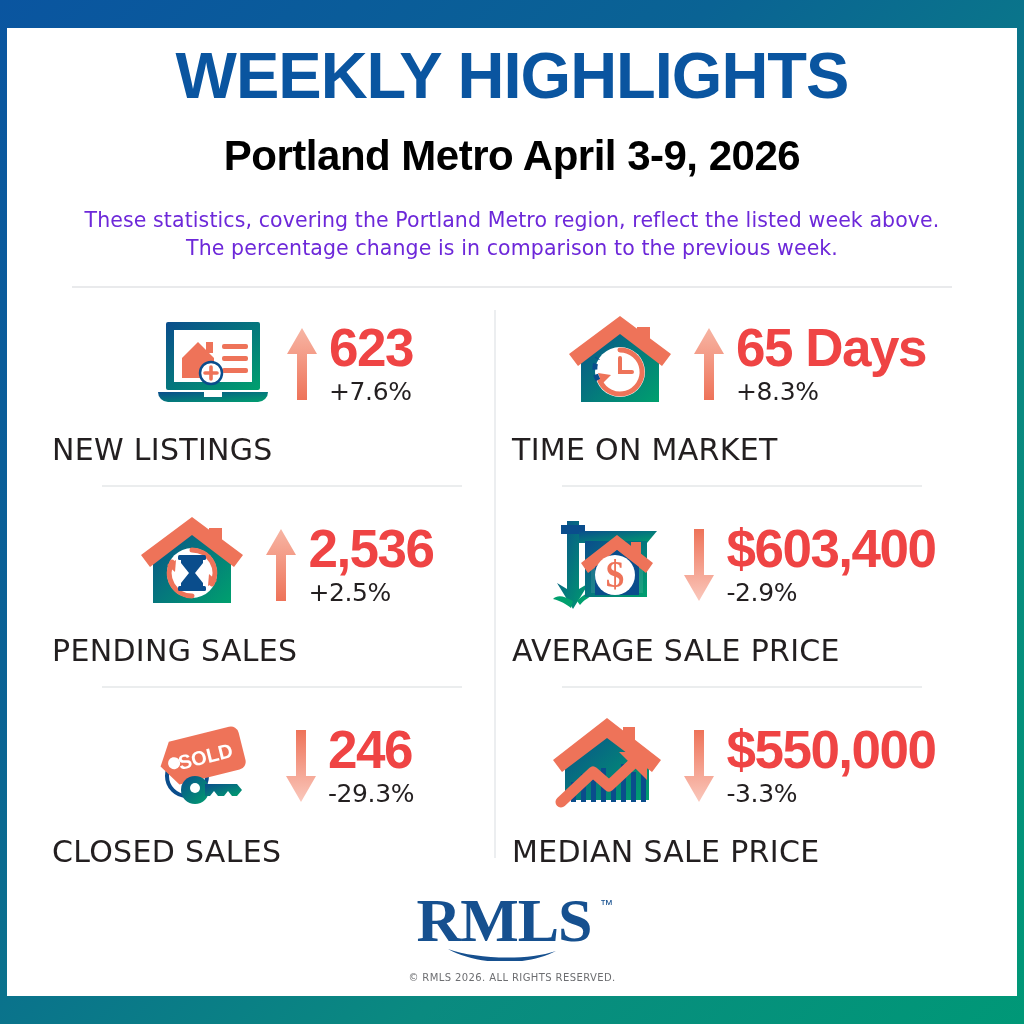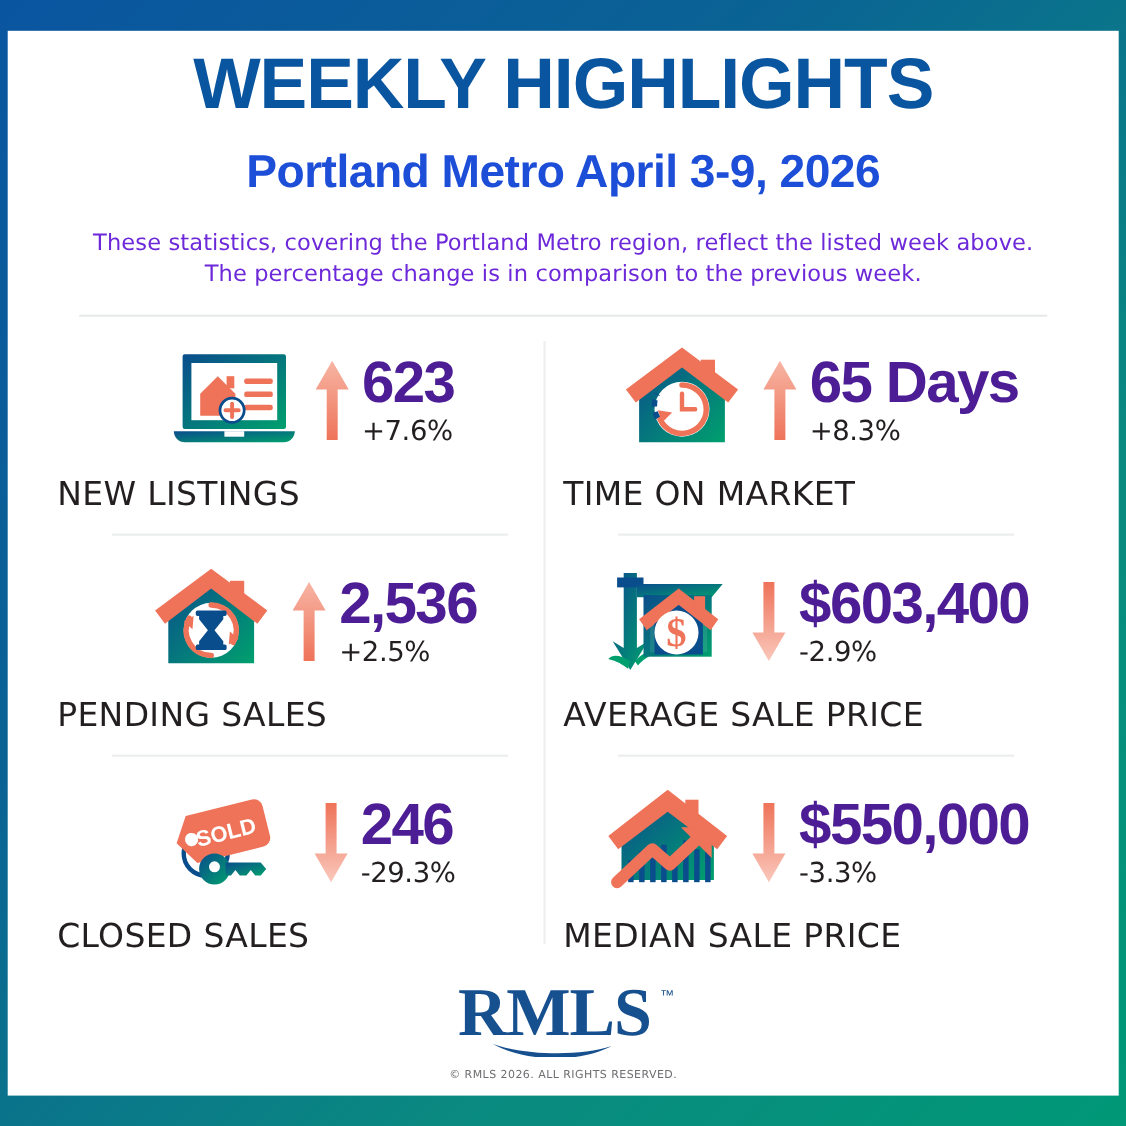--- a/index.html
+++ b/index.html
@@ -17,21 +17,21 @@
   }
 
   
   .header { padding-top:14px; text-align:center; }
   .title {
     font-size:65px; font-weight:bold; color:#0a55a0;
     letter-spacing:-1px; line-height:1.04;
     font-family:"Liberation Sans", sans-serif;
   }
   .subtitle {
-    font-size:42px; font-weight:bold; color:#1d4ed8;
+    font-size:42px; font-weight:bold; color:#000000;
     margin-top:22px; letter-spacing:-0.5px;
   }
   .desc {
     margin:26px auto 0; width:890px;
     font-size:20.5px; color:#6d28d9; line-height:1.38;
     font-family:"DejaVu Sans", sans-serif; letter-spacing:0.1px;
   }
   .hr-top {
     width:880px; height:2px; background:#e9eaec;
     margin:24px auto 0;
@@ -47,21 +47,21 @@
   .vsep {
     position:absolute; left:442px; top:22px;
     width:2px; height:548px; background:#eceef0;
   }
   .cell { position:relative; padding:18px 0 8px; }
   .cell .row { display:flex; align-items:center; justify-content:center; gap:4px; }
   .iconbox { width:124px; height:104px; display:flex; align-items:center; justify-content:center; flex:0 0 auto; }
   .arrow { width:46px; display:flex; justify-content:center; flex:0 0 auto; }
   .figs { display:flex; flex-direction:column; align-items:flex-start; min-width:10px; }
   .value {
-    font-size:53px; font-weight:bold; color:#4c1d95;
+    font-size:53px; font-weight:bold; color:#ef4444;
     line-height:0.98; letter-spacing:-1.5px; white-space:nowrap;
   }
   .pct {
     font-size:25px; color:#231f20; margin-top:3px;
     font-family:"DejaVu Sans", sans-serif; letter-spacing:-0.4px;
   }
   .label {
     text-align:left; font-size:30px; color:#231f20;
     margin-top:16px; letter-spacing:0.3px;
     font-family:"DejaVu Sans", sans-serif;

